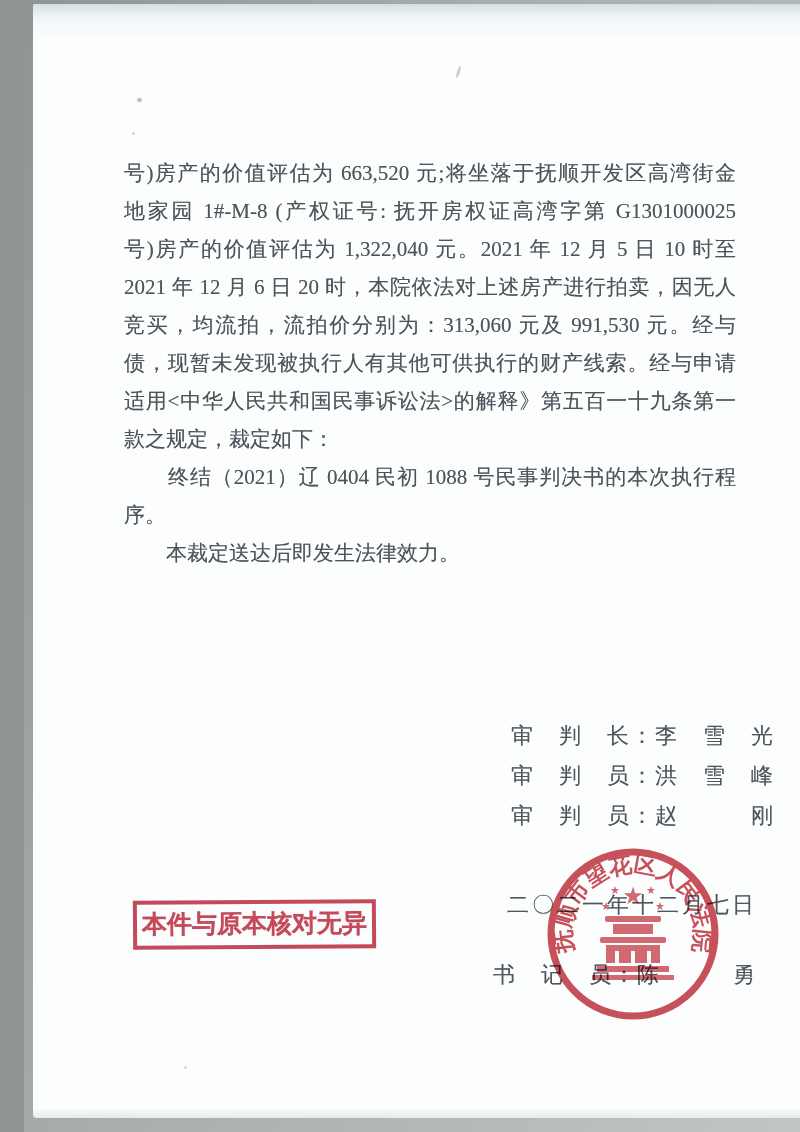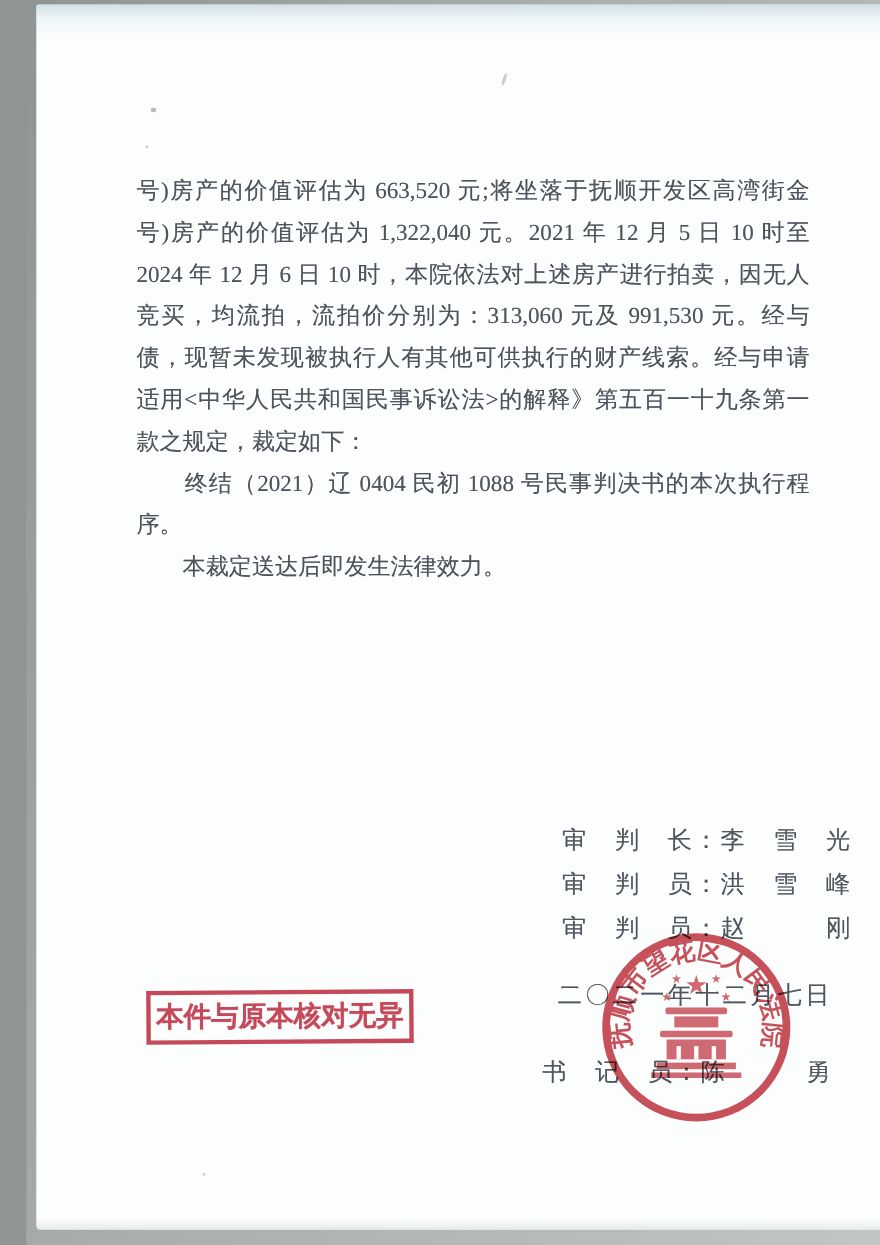--- a/index.html
+++ b/index.html
@@ -31,21 +31,21 @@
   
   .body-text{
     position:absolute;left:91px;top:150px;width:612px;
     font-size:21px;line-height:38px;color:#4e545c;
     text-shadow:0 0 .6px rgba(90,100,110,.55);
   }
   .line{width:612px;height:38px;overflow:hidden;}
   .line.j{text-align:justify;text-align-last:justify;}
   
   .sig-block{
-    position:absolute;left:478px;top:740px;width:260px;
+    position:absolute;left:478px;top:712px;width:260px;
     font-size:22px;color:#50565e;line-height:40px;letter-spacing:2px;
     text-shadow:0 0 .6px rgba(90,100,110,.5);
     white-space:nowrap;
   }
   .date-line{
     position:absolute;left:474px;top:886px;
     font-size:22px;color:#50565e;letter-spacing:3px;white-space:nowrap;
     text-shadow:0 0 .6px rgba(90,100,110,.5);
   }
   .clerk-line{
@@ -77,22 +77,23 @@
     <div class="top-shade"></div>
     <div class="bottom-shade"></div>
 
     <div class="speck" style="left:104px;top:94px;width:5px;height:4px;"></div>
     <div class="speck" style="left:99px;top:128px;width:3px;height:3px;opacity:.35;"></div>
     <div class="speck" style="left:424px;top:62px;width:3px;height:12px;transform:rotate(18deg);opacity:.4;"></div>
     <div class="speck" style="left:151px;top:1062px;width:3px;height:3px;opacity:.3;"></div>
 
     <div class="body-text">
         <div class="line j">号)房产的价值评估为 663,520 元;将坐落于抚顺开发区高湾街金</div>
+        <div class="line j">地家园 1#-M-8 (产权证号: 抚开房权证高湾字第 G1301000025</div>
         <div class="line j">号)房产的价值评估为 1,322,040 元。2021 年 12 月 5 日 10 时至</div>
-        <div class="line j">2024 年 12 月 6 日 10 时，本院依法对上述房产进行拍卖，因无人</div>
+        <div class="line j">2021 年 12 月 6 日 20 时，本院依法对上述房产进行拍卖，因无人</div>
         <div class="line j">竞买，均流拍，流拍价分别为：313,060 元及 991,530 元。经与</div>
         <div class="line j">债，现暂未发现被执行人有其他可供执行的财产线索。经与申请</div>
         <div class="line j">适用&lt;中华人民共和国民事诉讼法&gt;的解释》第五百一十九条第一</div>
         <div class="line">款之规定，裁定如下：</div>
         <div class="line j">　　终结（2021）辽 0404 民初 1088 号民事判决书的本次执行程</div>
         <div class="line">序。</div>
         <div class="line">　　本裁定送达后即发生法律效力。</div>
       </div>
 
     <div class="sig-block">

